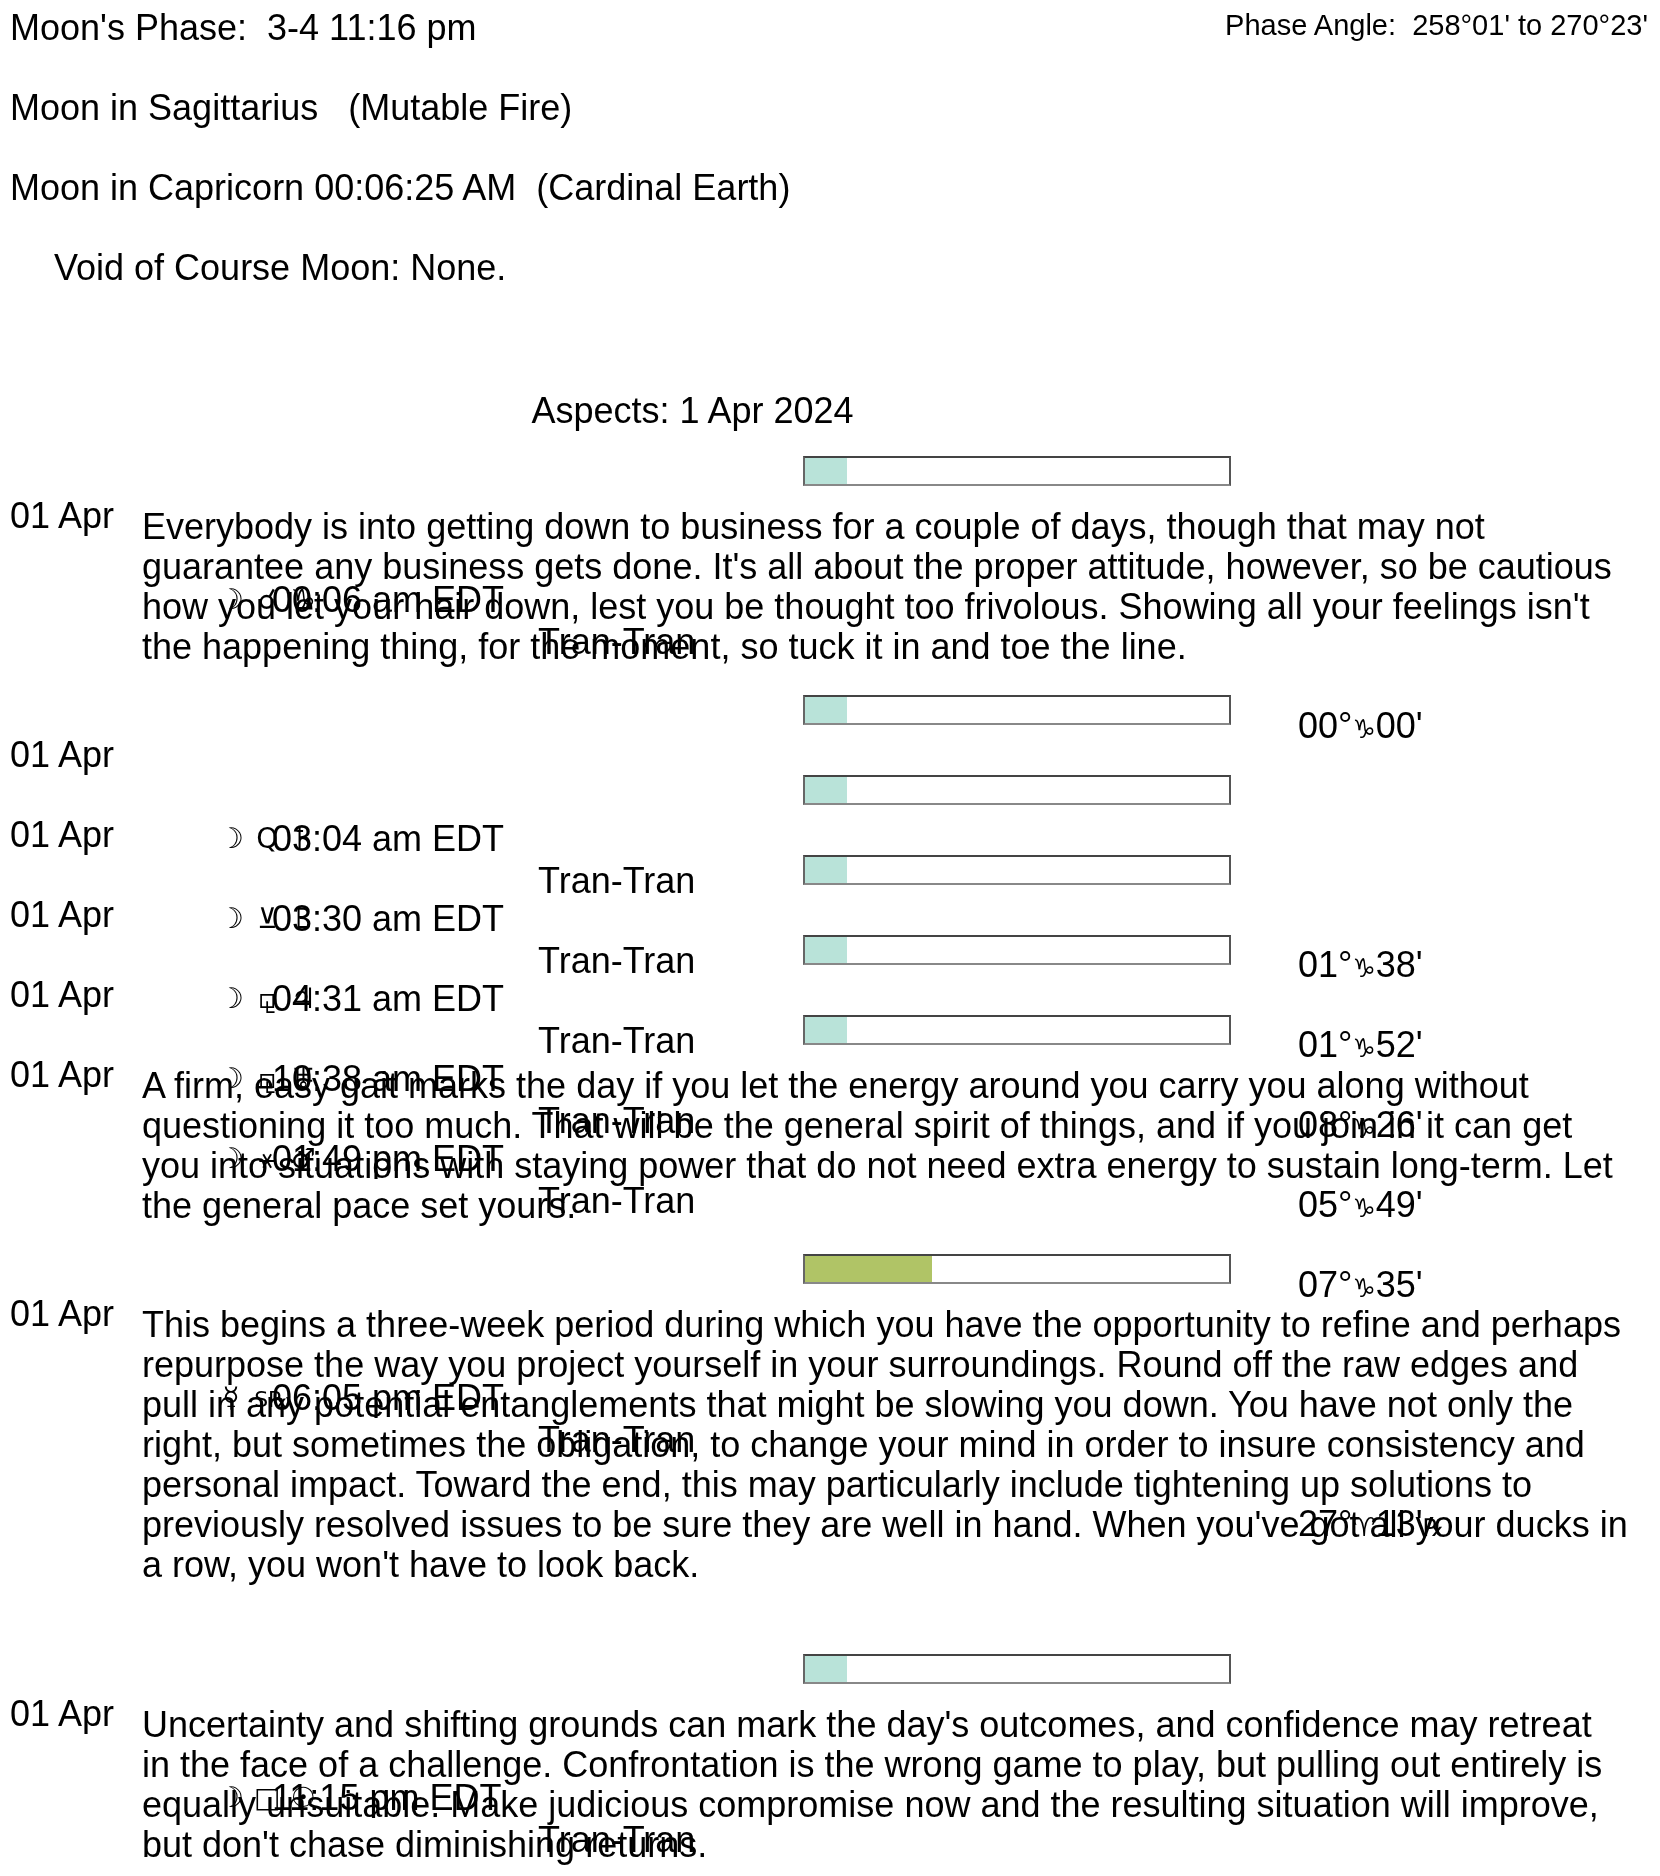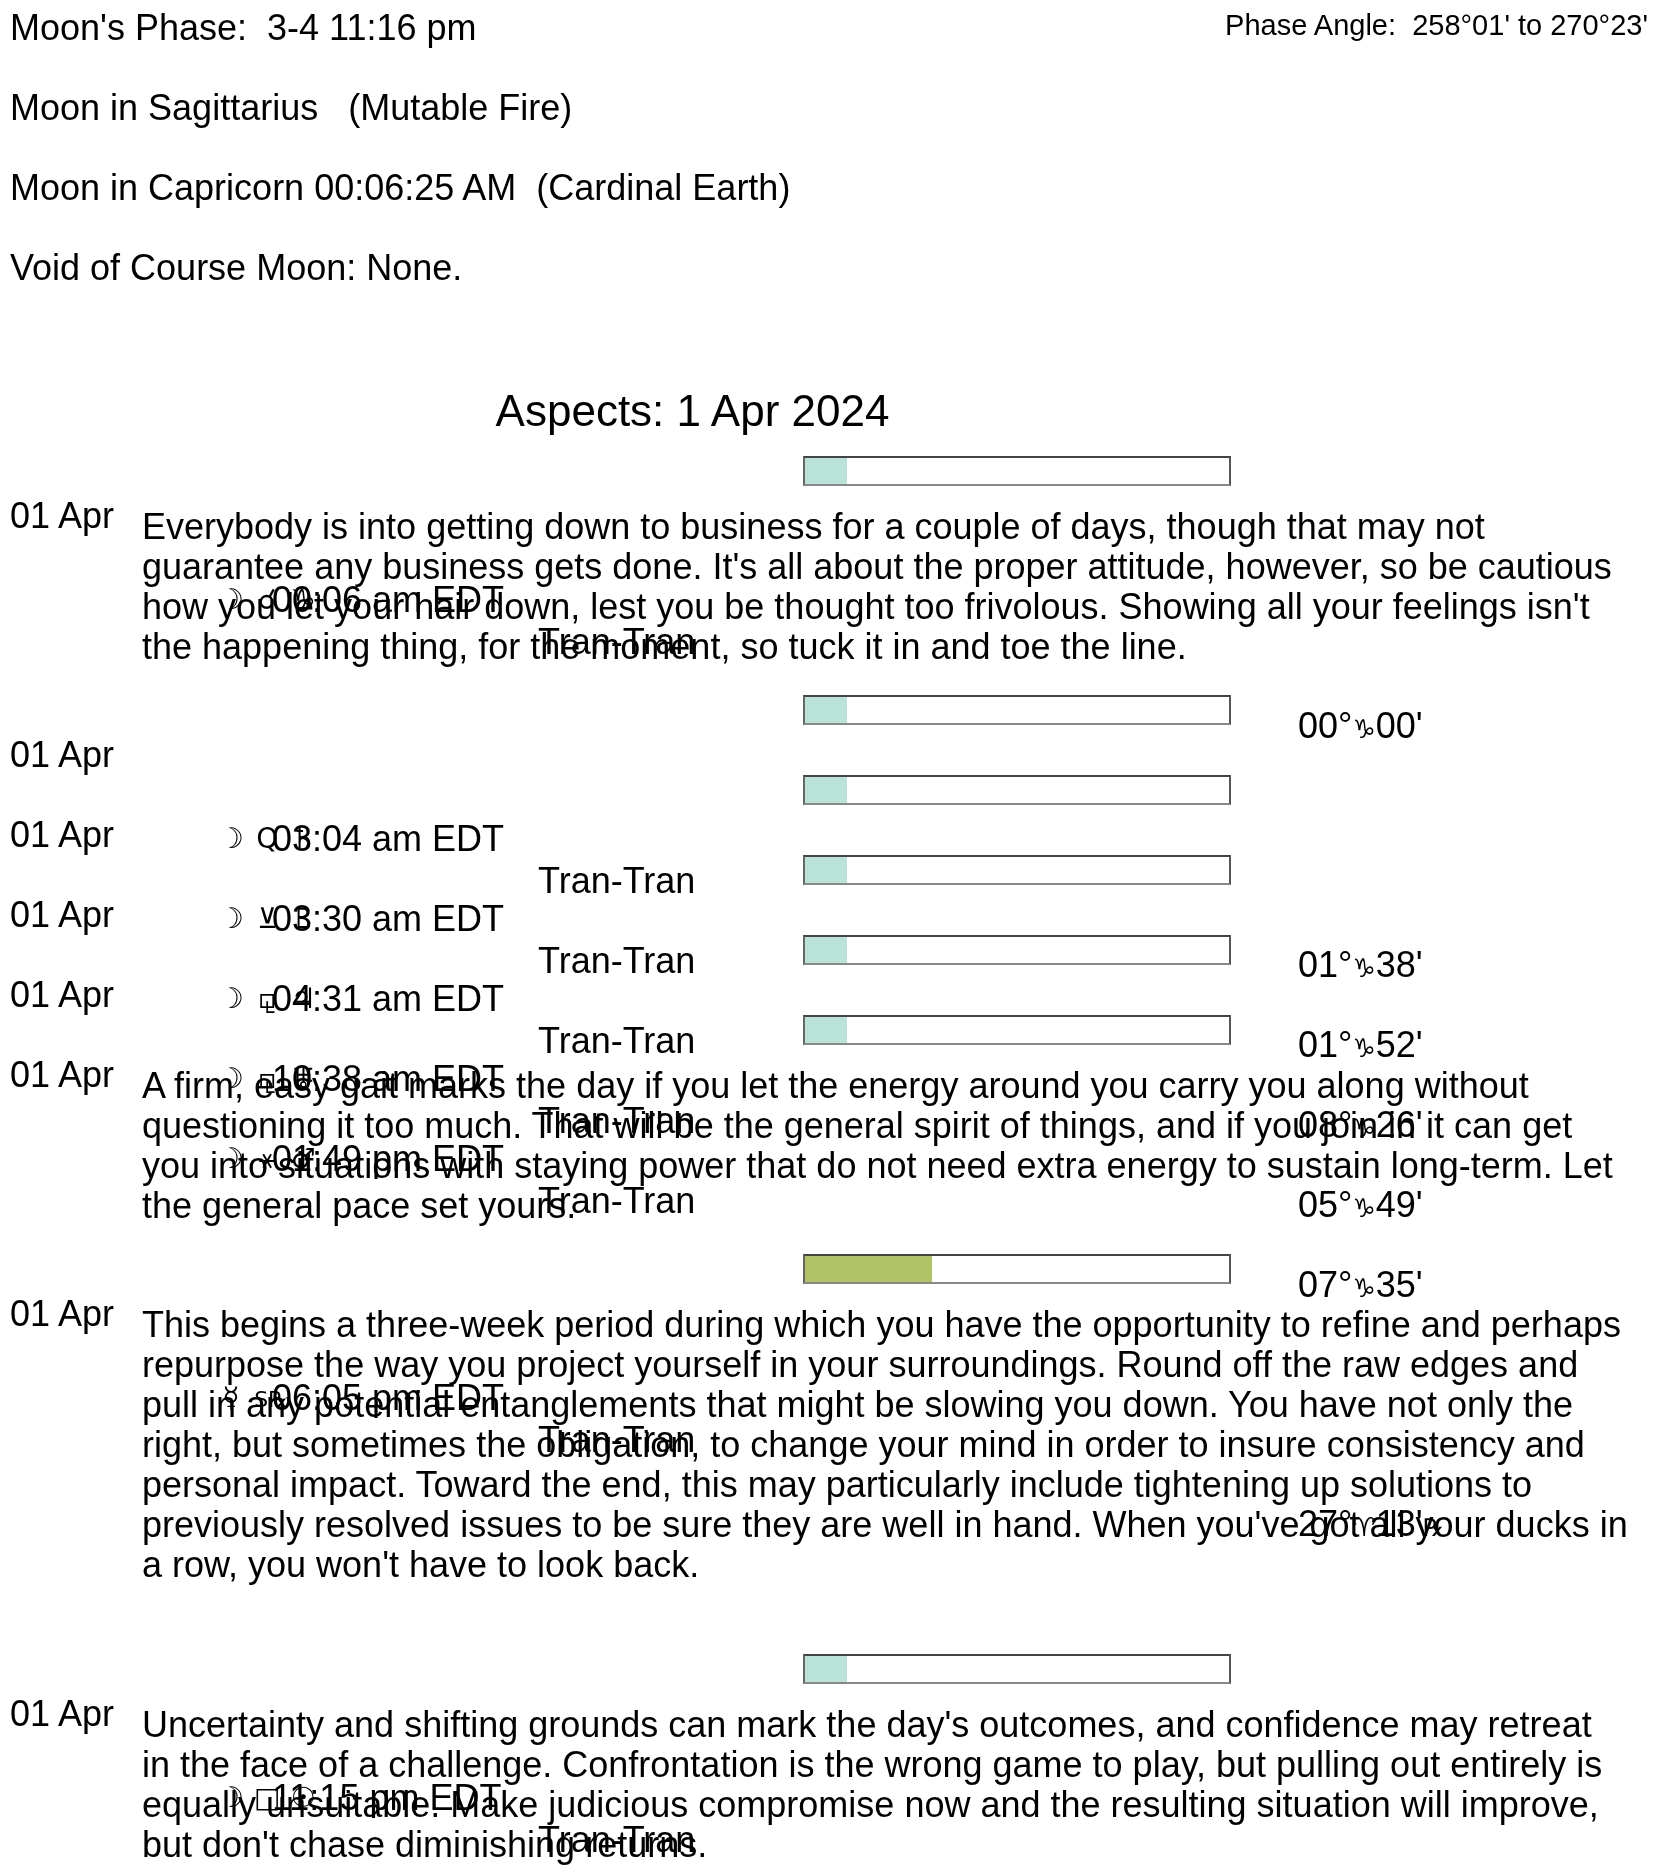--- a/index.html
+++ b/index.html
@@ -2,21 +2,21 @@
 <html><head>
 <meta charset="utf-8">
 <style>
   html, body { margin: 0; padding: 0; background: #ffffff; }
   body {
     width: 1660px; height: 1876px; position: relative; overflow: hidden;
     font-family: "Liberation Sans", sans-serif; color: #000;
   }
   .hdr { position: absolute; left: 10px; font-size: 36px; line-height: 40px; white-space: pre; }
   .phase-angle { position: absolute; right: 12px; top: 8px; font-size: 29px; line-height: 34px; white-space: pre; }
-  .section-title { position: absolute; left: 0; width: 1385px; top: 390px; text-align: center; font-size: 44px; line-height: 42px; }
+  .section-title { position: absolute; left: 0; width: 1385px; top: 390px; text-align: center; font-size: 36px; line-height: 42px; }
   .entry { position: absolute; left: 0; width: 1660px; }
   .row { position: relative; height: 42px; font-size: 36px; line-height: 42px; white-space: pre; }
   .row .date { position: absolute; left: 10px; }
   .row .glyphs { position: absolute; left: 142px; font-family: "DejaVu Sans", sans-serif; font-size: 28px; }
   .row .glyph { display: inline-block; width: 36px; text-align: center; }
   .row .time { position: absolute; left: 272px; }
   .row .kind { position: absolute; left: 538px; }
   .row .bar {
     position: absolute; left: 803px; top: 3px; width: 428px; height: 30px;
     border: 2px solid #555; border-top-color: #444; border-left-color: #666; border-bottom-color: #888;
@@ -29,21 +29,21 @@
   .desc { margin-left: 130px; width: 1510px; font-size: 36px; line-height: 40px; }
   .desc p { margin: 12px; }
 </style>
 </head>
 <body>
 
 <div class="hdr" style="top:8px;">Moon's Phase:  3-4 11:16 pm</div>
 <div class="phase-angle">Phase Angle:  258°01' to 270°23'</div>
 <div class="hdr" style="top:88px;">Moon in Sagittarius   (Mutable Fire)</div>
 <div class="hdr" style="top:168px;">Moon in Capricorn 00:06:25 AM  (Cardinal Earth)</div>
-<div class="hdr" style="top:248px;">Void of Course Moon: None.</div>
+<div class="hdr" style="top:248px;margin-left:44px;">Void of Course Moon: None.</div>
 
 <div class="section-title">Aspects: 1 Apr 2024</div>
 
 <div id="aspects">
     <div class="entry" style="top: 453px;">
     <div class="row">
       <span class="date">01 Apr</span>
       <span class="glyphs">
         <span class="glyph">☽</span><span class="glyph">☌</span><span class="glyph">♑</span>
       </span>

